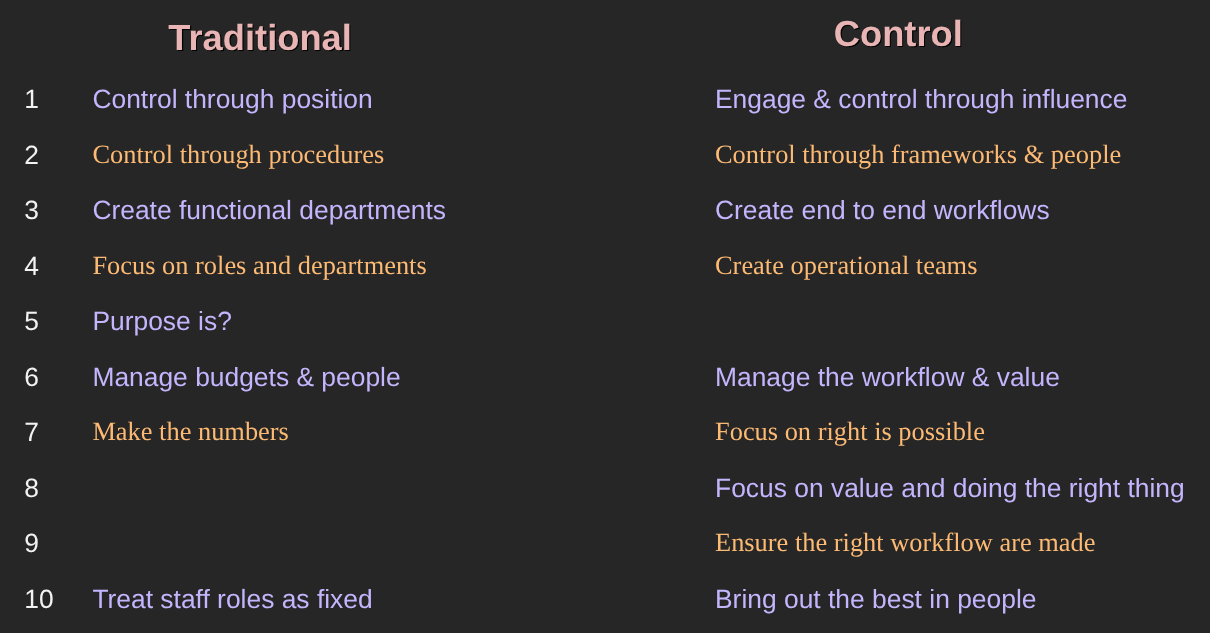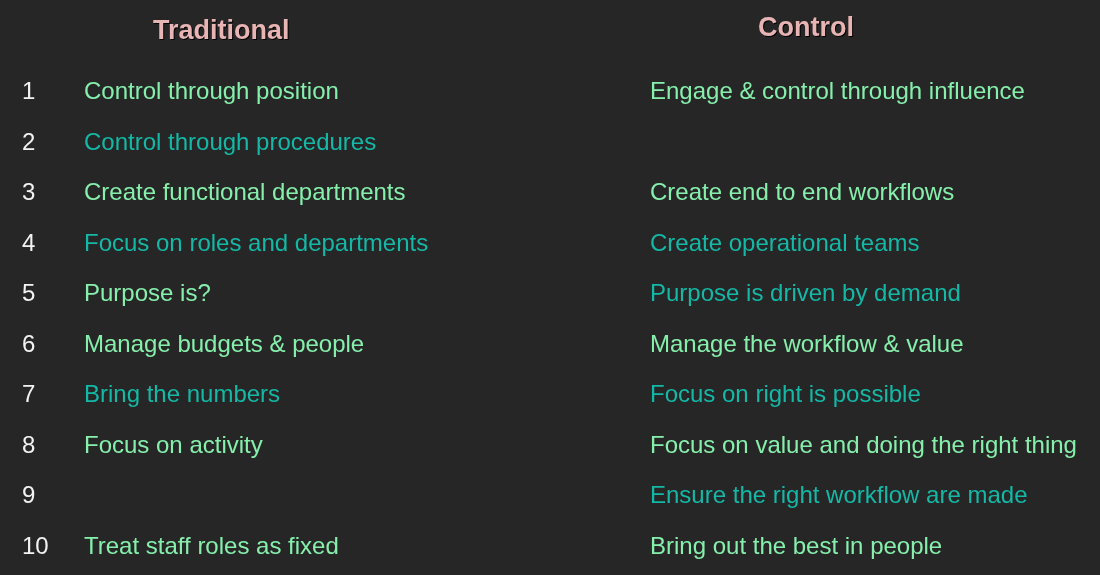--- a/index.html
+++ b/index.html
@@ -3,76 +3,75 @@
 <meta charset="utf-8">
 <style>
   html, body { margin:0; padding:0; }
   body {
     width:1100px; height:575px; overflow:hidden;
     background:#262626;
     font-family:"Liberation Sans", sans-serif;
     position:relative;
   }
   .hdr {
-    position:absolute; font-weight:bold; font-size:27px; color:#e8b4b4;
+    position:absolute; font-weight:bold; font-size:33px; color:#e8b4b4;
     text-shadow:1px 1px 0 #000;
   }
   .hdr-trad { left:153px; top:15px; }
   .hdr-sys { left:758px; top:12px; }
   .row { position:absolute; left:0; width:1100px; height:50px; font-size:24px; }
   .num { position:absolute; left:22px; top:0; color:#f2f2f2; }
   .trad { position:absolute; left:84px; top:0; }
   .sys { position:absolute; left:650px; top:0; }
-  .white { color:#86efac; }
-  .yellow { color:#14b8a6; }
+  .white { color:#c4b5fd; }
+  .yellow { color:#fdba74;font-family:Liberation Serif, serif; }
 </style>
 </head>
 <body>
 
 <div class="hdr hdr-trad">Traditional</div>
 <div class="hdr hdr-sys">Control</div>
 
 <div>
   <div class="row" style="top:77px">
     <span class="num">1</span>
     <span class="trad white">Control through position</span>
     <span class="sys white">Engage &amp; control through influence</span>
   </div>
   <div class="row" style="top:128px">
     <span class="num">2</span>
     <span class="trad yellow">Control through procedures</span>
+    <span class="sys yellow">Control through frameworks &amp; people</span>
   </div>
   <div class="row" style="top:178px">
     <span class="num">3</span>
     <span class="trad white">Create functional departments</span>
     <span class="sys white">Create end to end workflows</span>
   </div>
   <div class="row" style="top:229px">
     <span class="num">4</span>
     <span class="trad yellow">Focus on roles and departments</span>
     <span class="sys yellow">Create operational teams</span>
   </div>
   <div class="row" style="top:279px">
     <span class="num">5</span>
     <span class="trad white">Purpose is?</span>
-    <span class="sys yellow">Purpose is driven by demand</span>
   </div>
   <div class="row" style="top:330px">
     <span class="num">6</span>
     <span class="trad white">Manage budgets &amp; people</span>
     <span class="sys white">Manage the workflow &amp; value</span>
   </div>
   <div class="row" style="top:380px">
     <span class="num">7</span>
-    <span class="trad yellow">Bring the numbers</span>
+    <span class="trad yellow">Make the numbers</span>
     <span class="sys yellow">Focus on right is possible</span>
   </div>
   <div class="row" style="top:431px">
     <span class="num">8</span>
-    <span class="trad white">Focus on activity</span>
     <span class="sys white">Focus on value and doing the right thing</span>
   </div>
   <div class="row" style="top:481px">
     <span class="num">9</span>
     <span class="sys yellow">Ensure the right workflow are made</span>
   </div>
   <div class="row" style="top:532px">
     <span class="num">10</span>
     <span class="trad white">Treat staff roles as fixed</span>
     <span class="sys white">Bring out the best in people</span>

